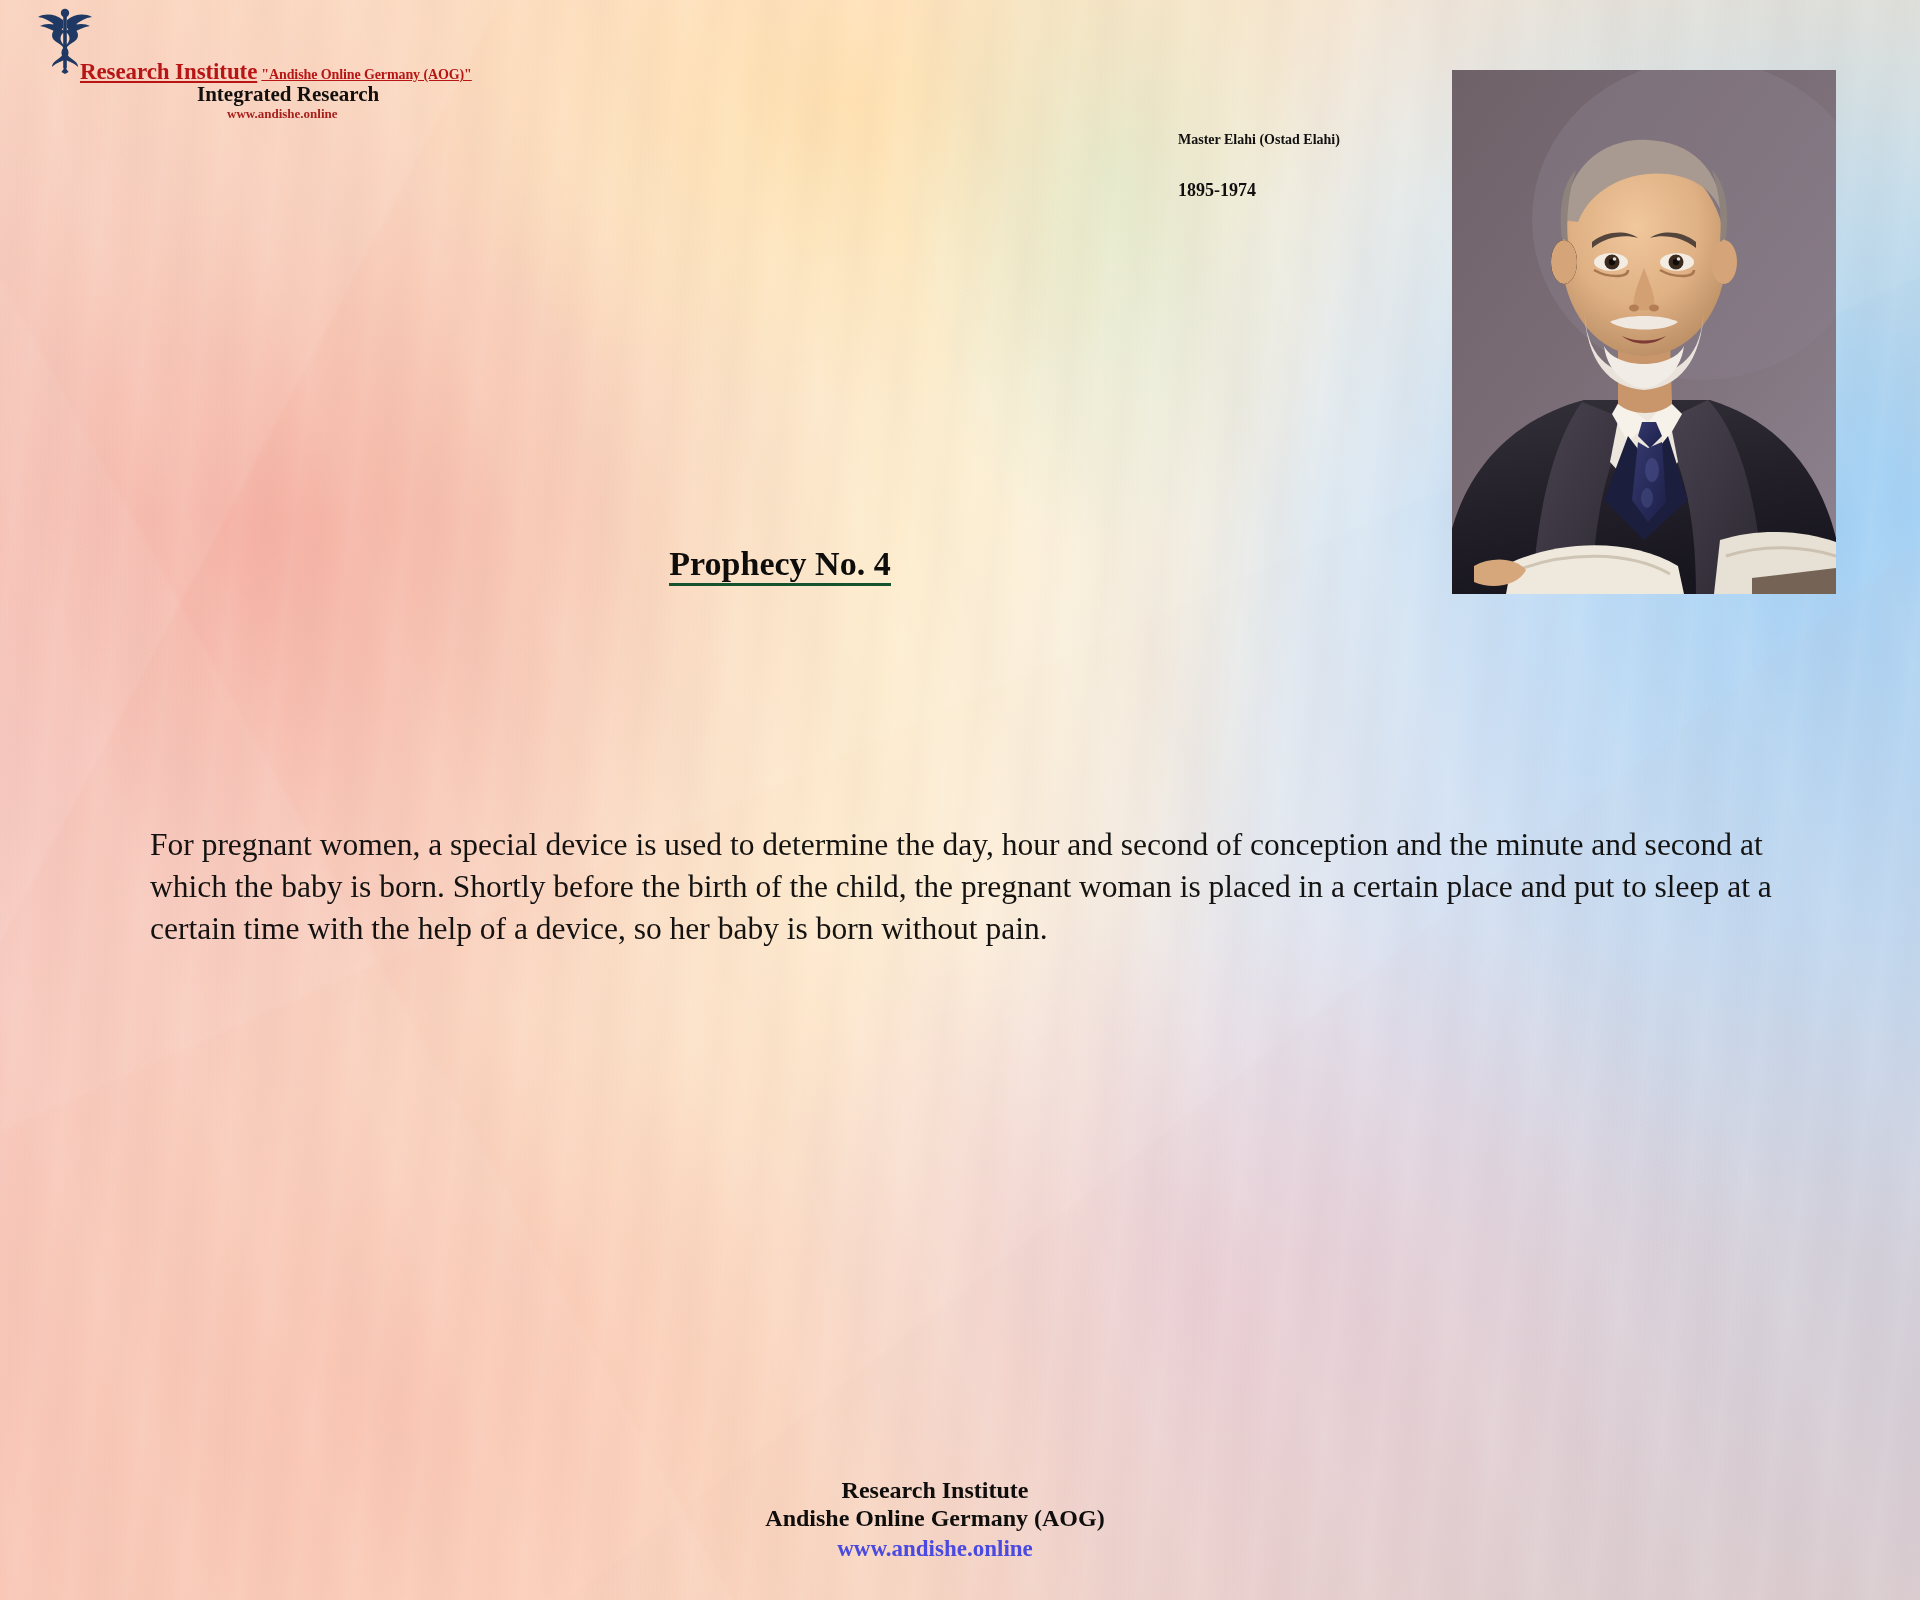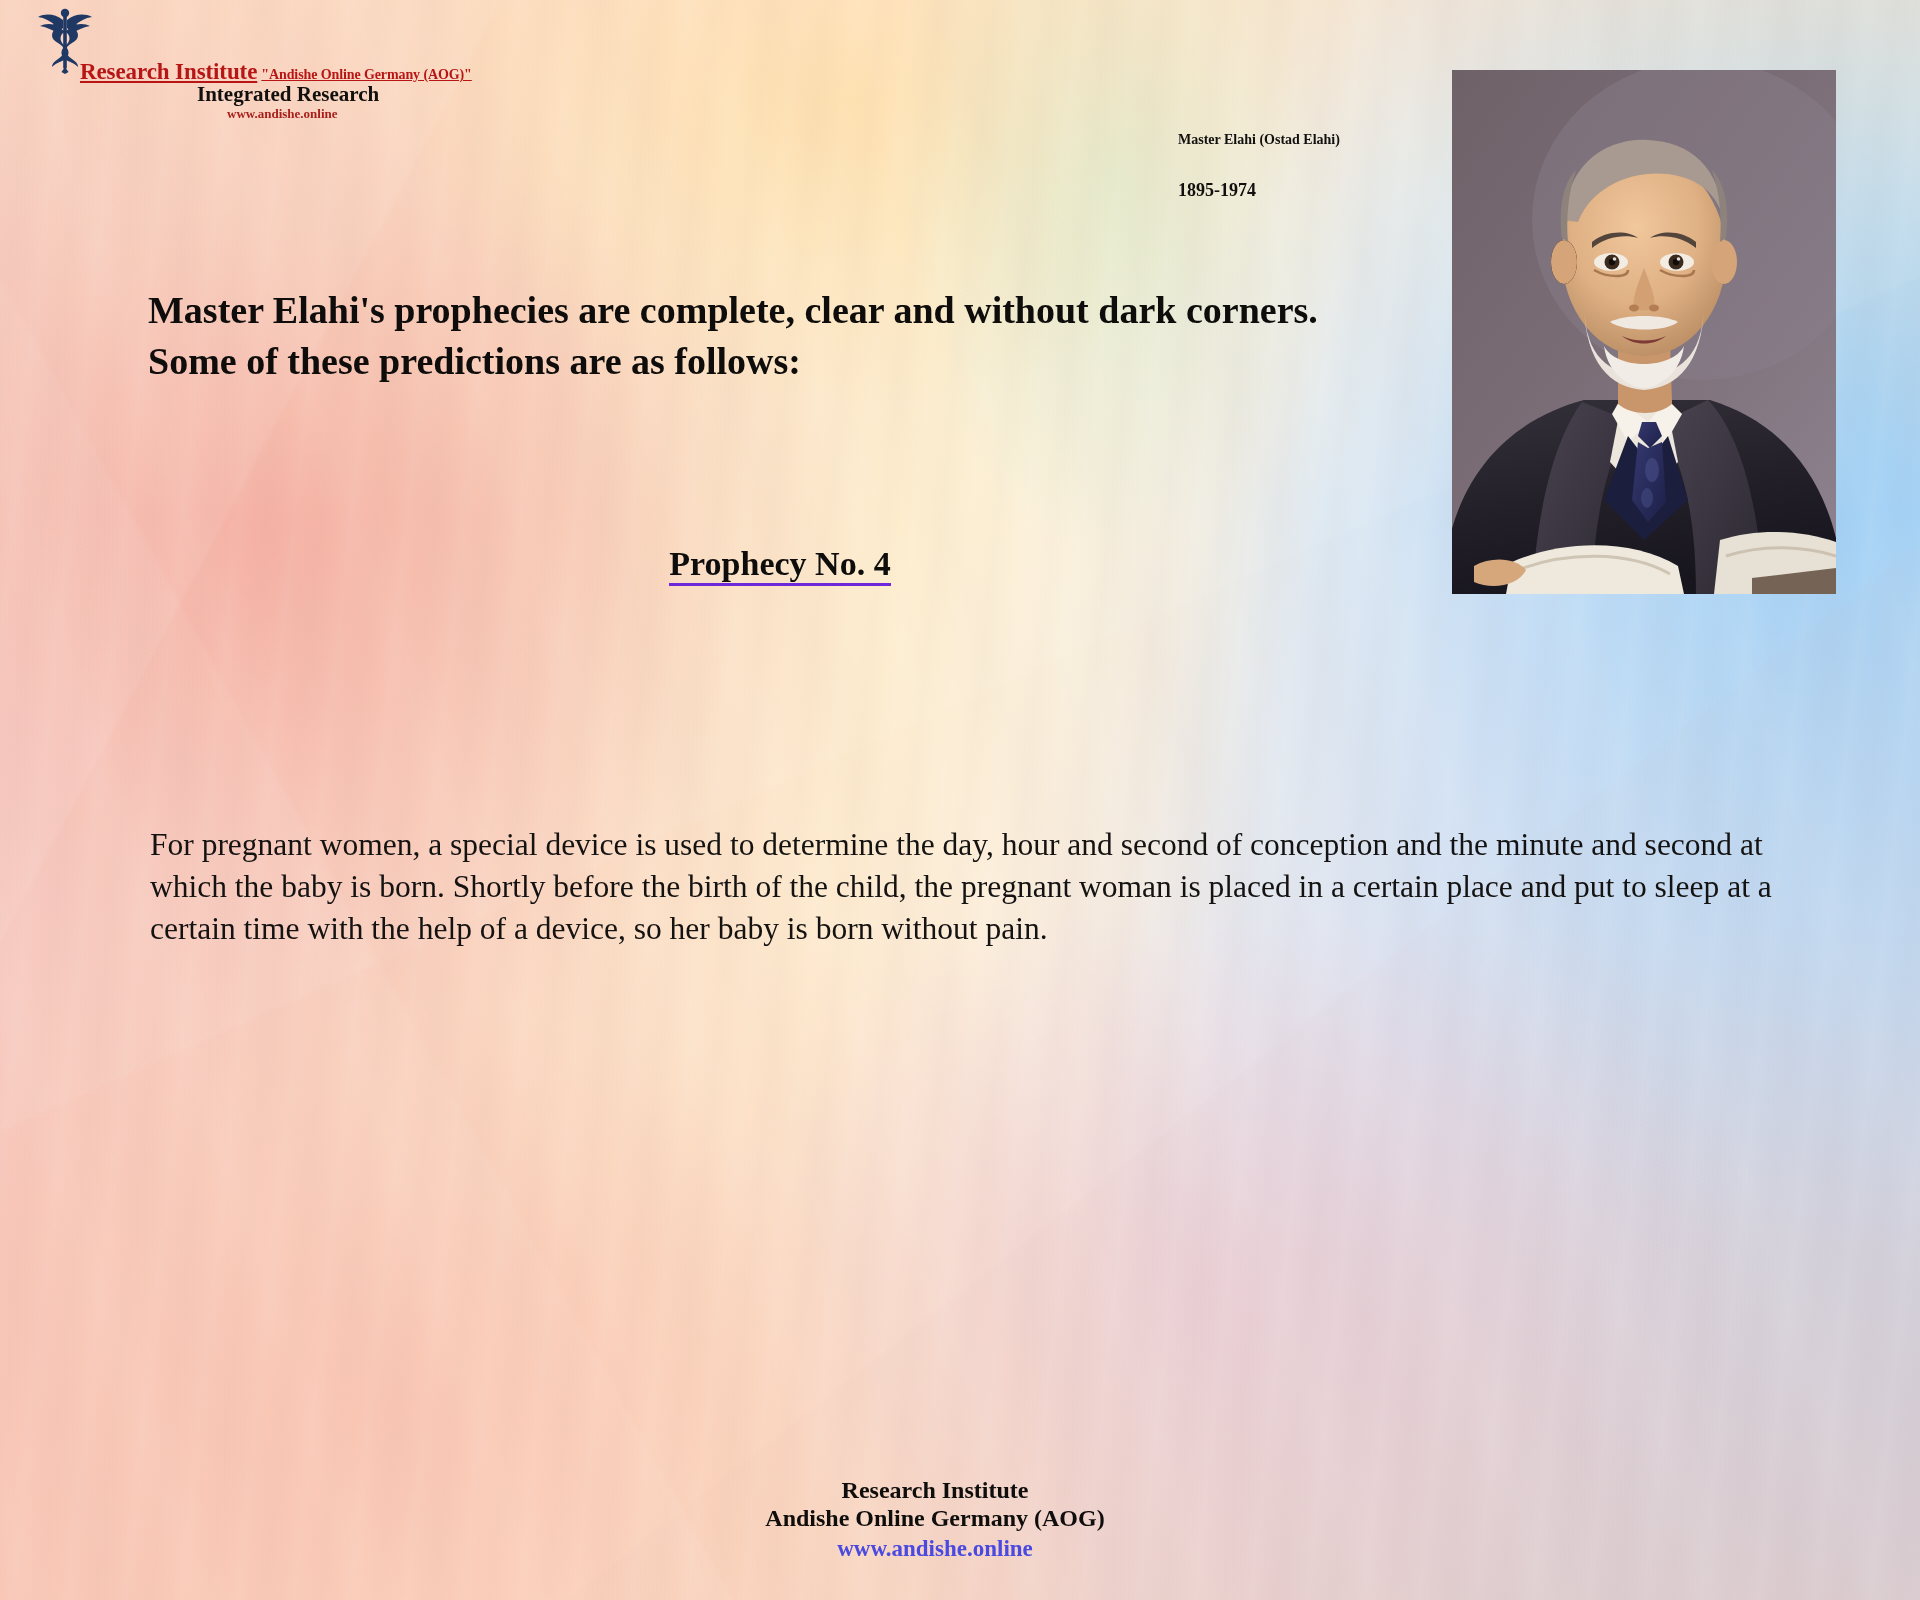--- a/index.html
+++ b/index.html
@@ -236,21 +236,21 @@
     position:absolute;
     left:0;
     top:545px;
     width:1560px;
     text-align:center;
     font-size:34px;
     font-weight:bold;
     color:#0e0d0c;
   }
   .prophecy-title span {
-    border-bottom:3px solid #6d28d9;
+    border-bottom:3px solid #14532d;
     padding-bottom:1px;
   }
 
   
   .body-copy {
     position:absolute;
     left:150px;
     top:824px;
     width:1644px;
   }
@@ -439,21 +439,20 @@
         <path d="M274 486 C312 474, 352 476, 384 486" stroke="#cdc2b2" stroke-width="3" fill="none"></path>
 
         <path d="M22 496 C40 486, 64 488, 74 500 C66 516, 40 520, 22 512 Z" fill="#d7a77c"></path>
 
         <path d="M300 508 L384 498 L384 524 L300 524 Z" fill="#4f3a2c" opacity=".75"></path>
 
         <rect width="384" height="524" fill="none"></rect>
       </svg>
     </div>
 
-    <div class="headline">Master Elahi's prophecies are complete, clear and without dark corners. Some of these predictions are as follows:</div>
 
     <div class="prophecy-title">
       <span>Prophecy No. 4</span>
     </div>
 
     <div class="body-copy">
       <p>For pregnant women, a special device is used to determine the day, hour and second of conception and the minute and second at which the baby is born. Shortly before the birth of the child, the pregnant woman is placed in a certain place and put to sleep at a certain time with the help of a device, so her baby is born without pain.</p>
     </div>
 
     <div class="footer">

